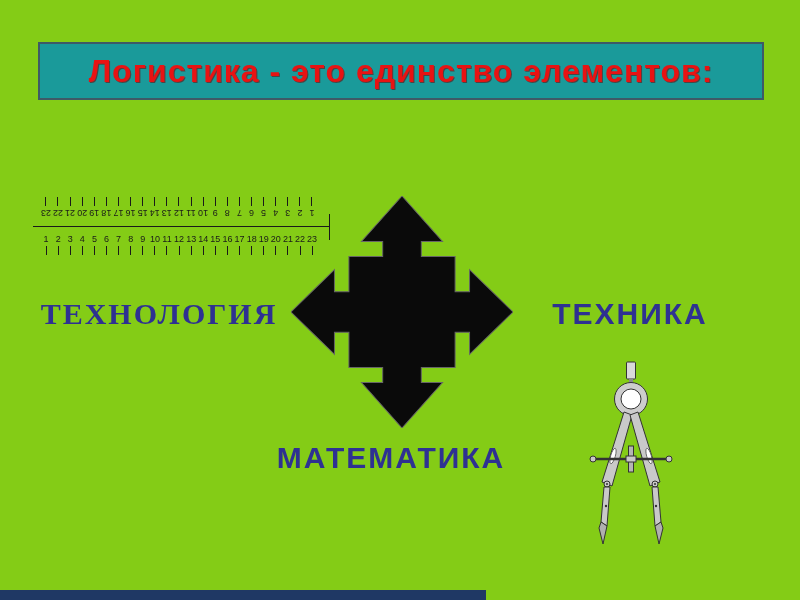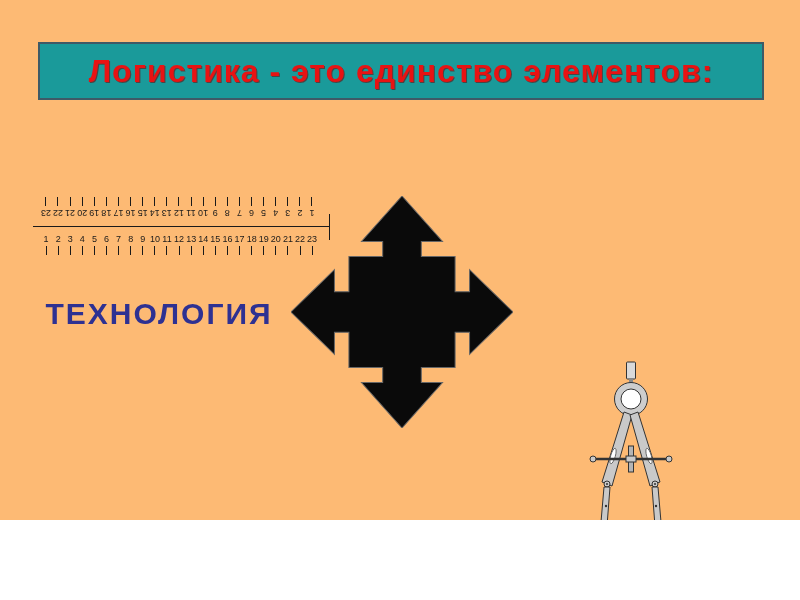--- a/index.html
+++ b/index.html
@@ -1,17 +1,17 @@
 <!DOCTYPE html>
 <html style="--title-bg: #1a9a9a; --title-border: #3e5a66; --title-text: #e81313; --label-text: #2e3192; --ruler-ink: #1a1a1a; --footer-bar: #1f3864;"><head>
 <meta charset="utf-8">
 <style>
   html,body{margin:0;padding:0;background:#fff;}
   .canvas{
-    position:relative;width:800px;height:520px;background:#fdba74;overflow:hidden;
+    position:relative;width:800px;height:600px;background:#84cc16;overflow:hidden;
     font-family:"Liberation Sans","DejaVu Sans",sans-serif;
   }
   
   .title-box{
     position:absolute;left:38px;top:42px;width:722px;height:54px;
     background:var(--title-bg,#1a9a9a);
     border:2px solid var(--title-border,#3e5a66);
     display:flex;align-items:center;justify-content:center;
   }
   .title-text{
@@ -19,21 +19,21 @@
     font-size:32px;font-weight:700;letter-spacing:1px;white-space:nowrap;
     text-shadow:1px 1px 0 rgba(110,0,0,.55);
   }
   
   .node{
     position:absolute;color:var(--label-text,#2e3192);
     font-weight:700;font-size:30px;letter-spacing:2px;white-space:nowrap;
     text-align:center;
   }
   .node-top{left:272px;top:152px;width:240px;}
-  .node-left{left:26px;top:297px;width:266px;}
+  .node-left{left:26px;top:297px;width:266px;font-family:Liberation Serif, serif;}
   .node-right{left:533px;top:297px;width:194px;}
   .node-bottom{left:260px;top:441px;width:262px;}
   
   .ruler{position:absolute;left:40px;top:196px;width:278px;height:62px;}
   .rscale{position:absolute;left:0;width:100%;height:22px;display:flex;}
   .rscale-top{top:0;transform:rotate(180deg);}
   .rscale-bottom{top:38px;}
   .rcell{flex:1;display:flex;flex-direction:column;align-items:center;}
   .rnum{font-size:9px;line-height:11px;color:var(--ruler-ink,#1a1a1a);font-family:"Liberation Sans",sans-serif;}
   .rtick{width:1px;height:9px;margin-top:1px;background:var(--ruler-ink,#1a1a1a);}
@@ -52,20 +52,22 @@
 </head>
 <body>
 
 <div class="canvas">
 
   <div class="title-box">
     <span class="title-text">Логистика - это единство элементов:</span>
   </div>
 
   <div class="node node-left">ТЕХНОЛОГИЯ</div>
+  <div class="node node-right">ТЕХНИКА</div>
+  <div class="node node-bottom">МАТЕМАТИКА</div>
 
   <div class="ruler">
     <div class="rscale rscale-top">
         <div class="rcell">
           <div class="rnum">1</div>
           <div class="rtick"></div>
         </div>
         <div class="rcell">
           <div class="rnum">2</div>
           <div class="rtick"></div>

